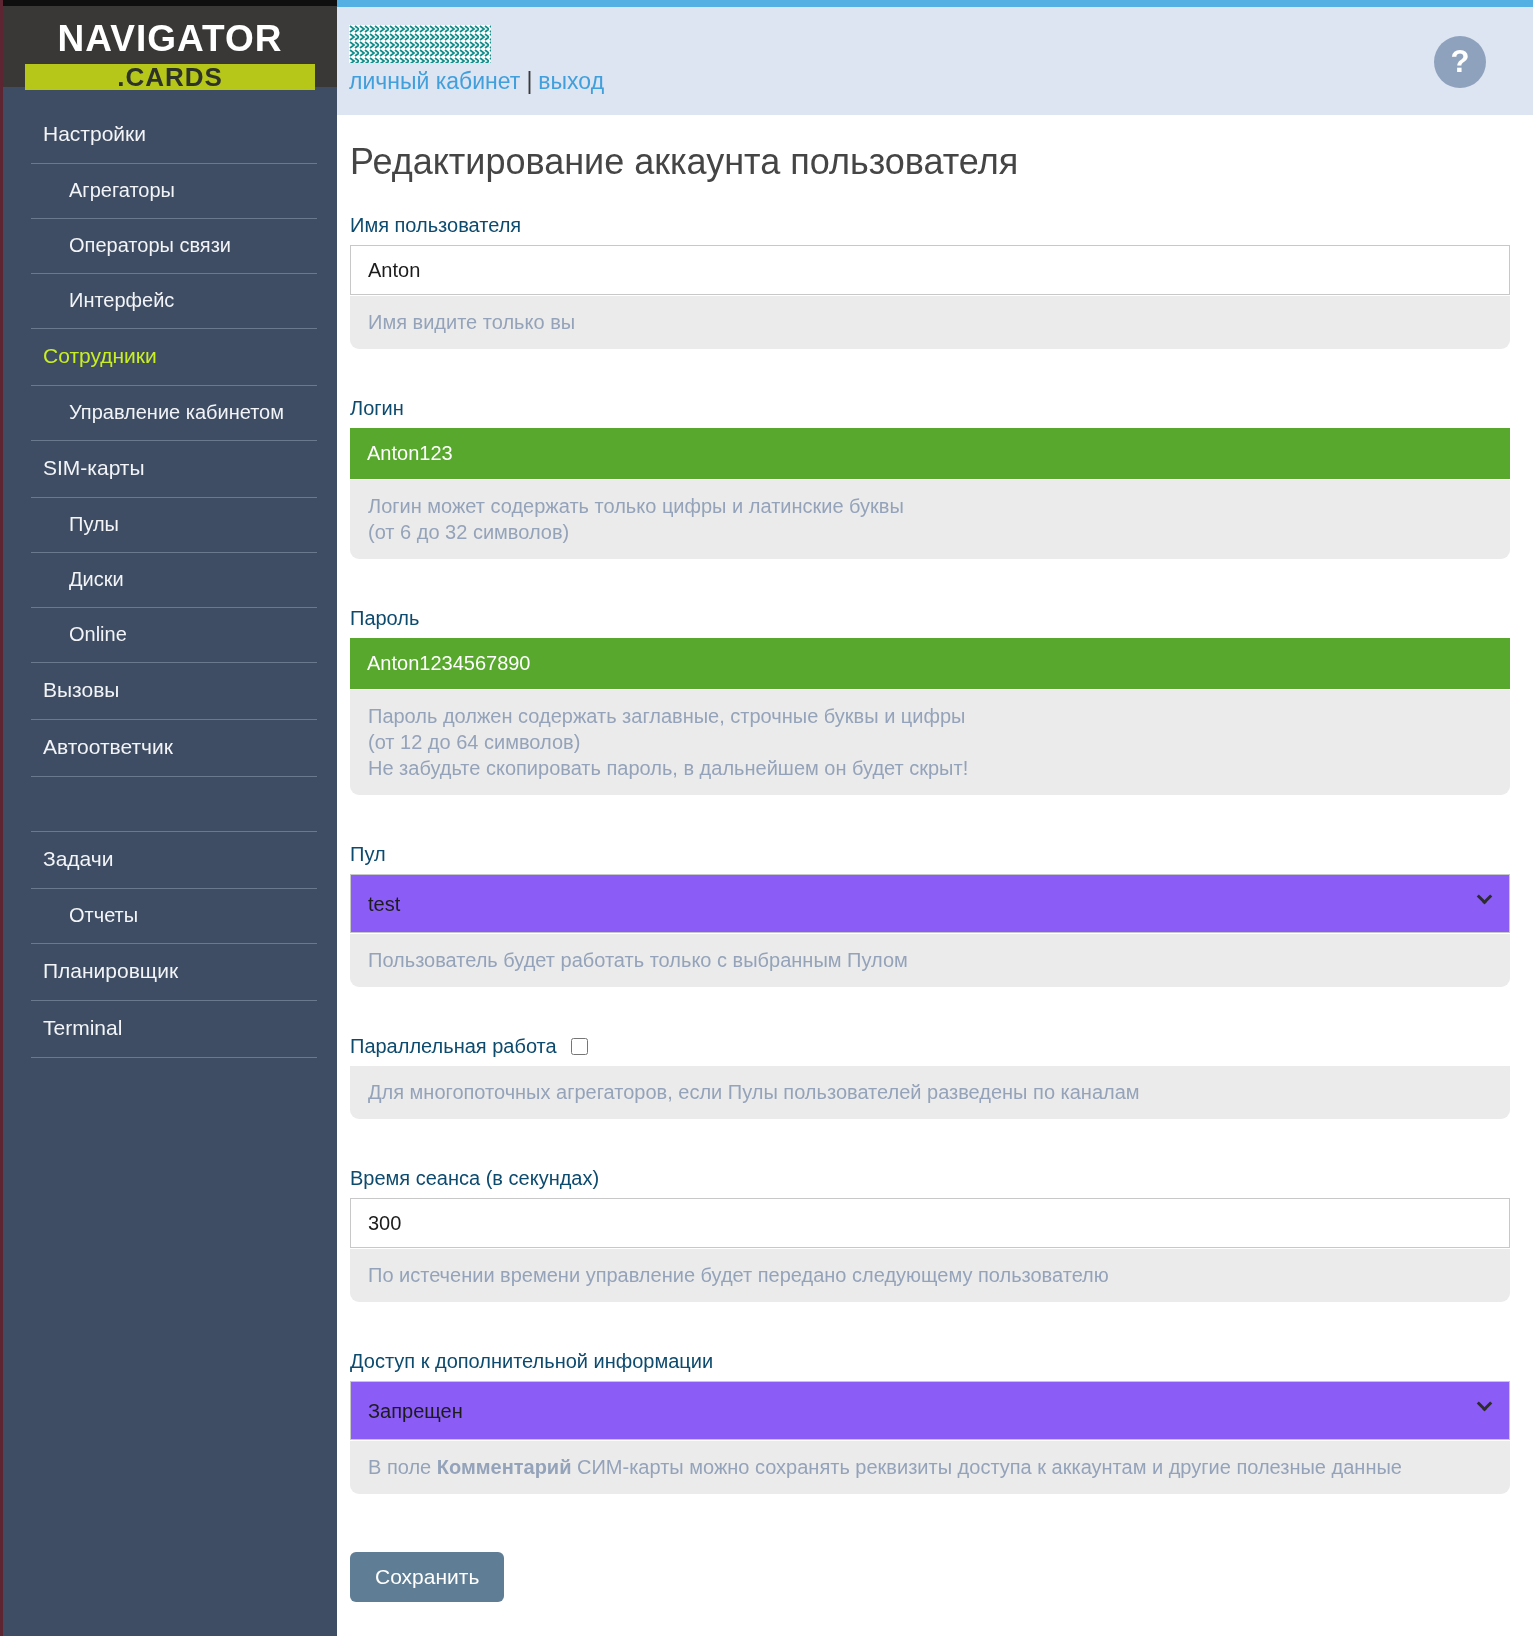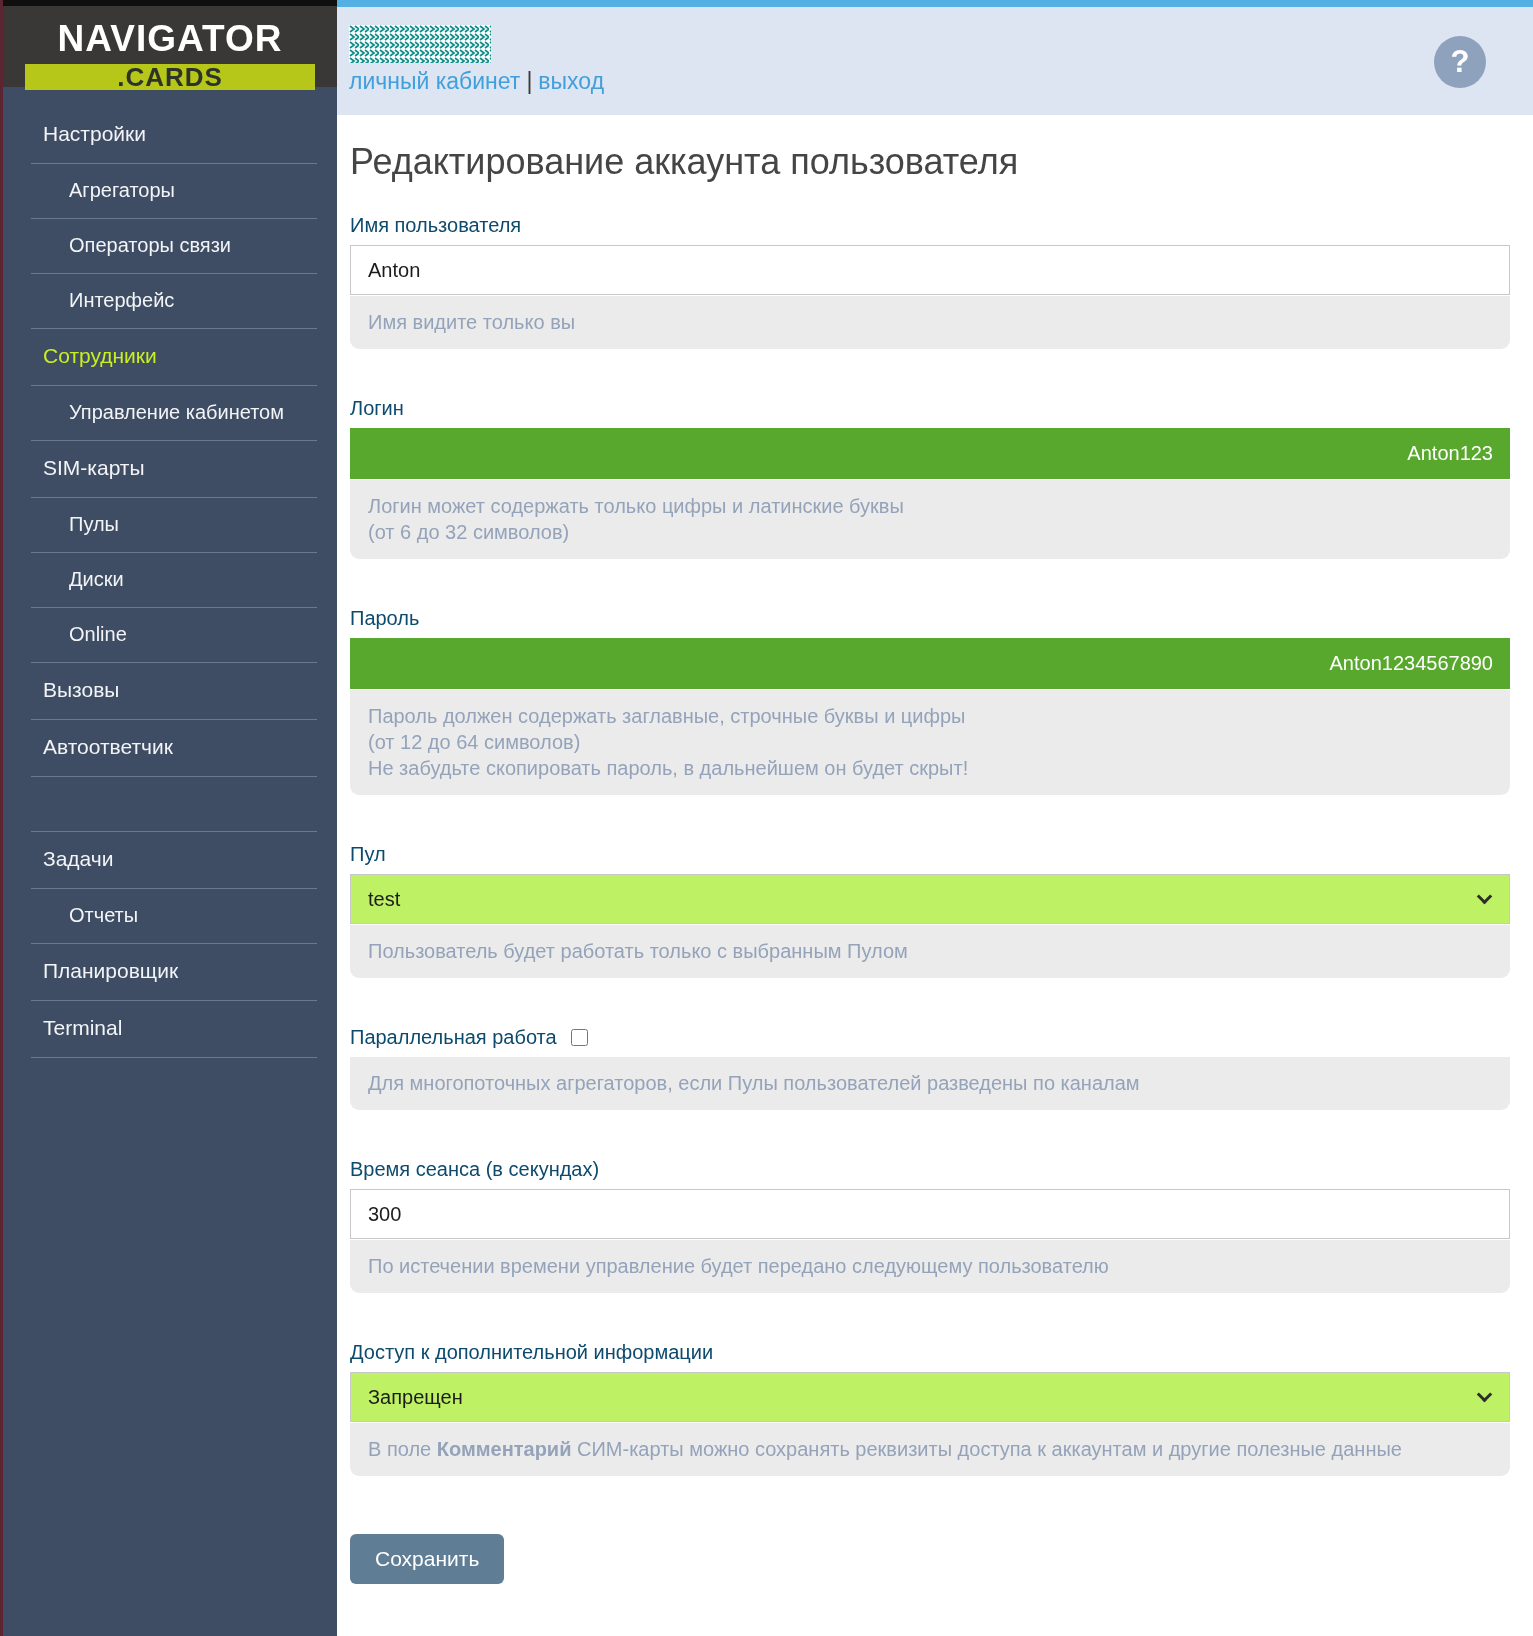--- a/index.html
+++ b/index.html
@@ -63,25 +63,24 @@
   .field-label { font-size:20px; color:#0c4a6e; margin-bottom:8px; }
   .text-input {
     width:100%; height:50px; border:1px solid #c8c8c8; background:#ffffff;
     font-size:20px; color:#1c1c1c; padding:0 17px;
     font-family:"Liberation Sans","DejaVu Sans",sans-serif;
   }
   .green-input {
     width:100%; height:51px; border:none; background:#57a82c; color:#ffffff;
     font-size:20px; padding:0 17px;
     font-family:"Liberation Sans","DejaVu Sans",sans-serif;
-    text-align:right;
   }
   .select-wrap { position:relative; width:100%; }
   .select-input {
-    width:100%; height:50px; border:1px solid #c8c8c8; background:#bef264;
+    width:100%; height:59px; border:1px solid #c8c8c8; background:#8b5cf6;
     font-size:20px; color:#1c1c1c; padding:0 17px; appearance:none;
     -webkit-appearance:none; border-radius:0; cursor:pointer;
     font-family:"Liberation Sans","DejaVu Sans",sans-serif;
   }
   .select-chevron {
     position:absolute; right:20px; top:17px; width:11px; height:11px;
     border-right:3px solid #2d2d2d; border-bottom:3px solid #2d2d2d;
     transform:rotate(45deg); pointer-events:none;
   }
   .hint-box {

